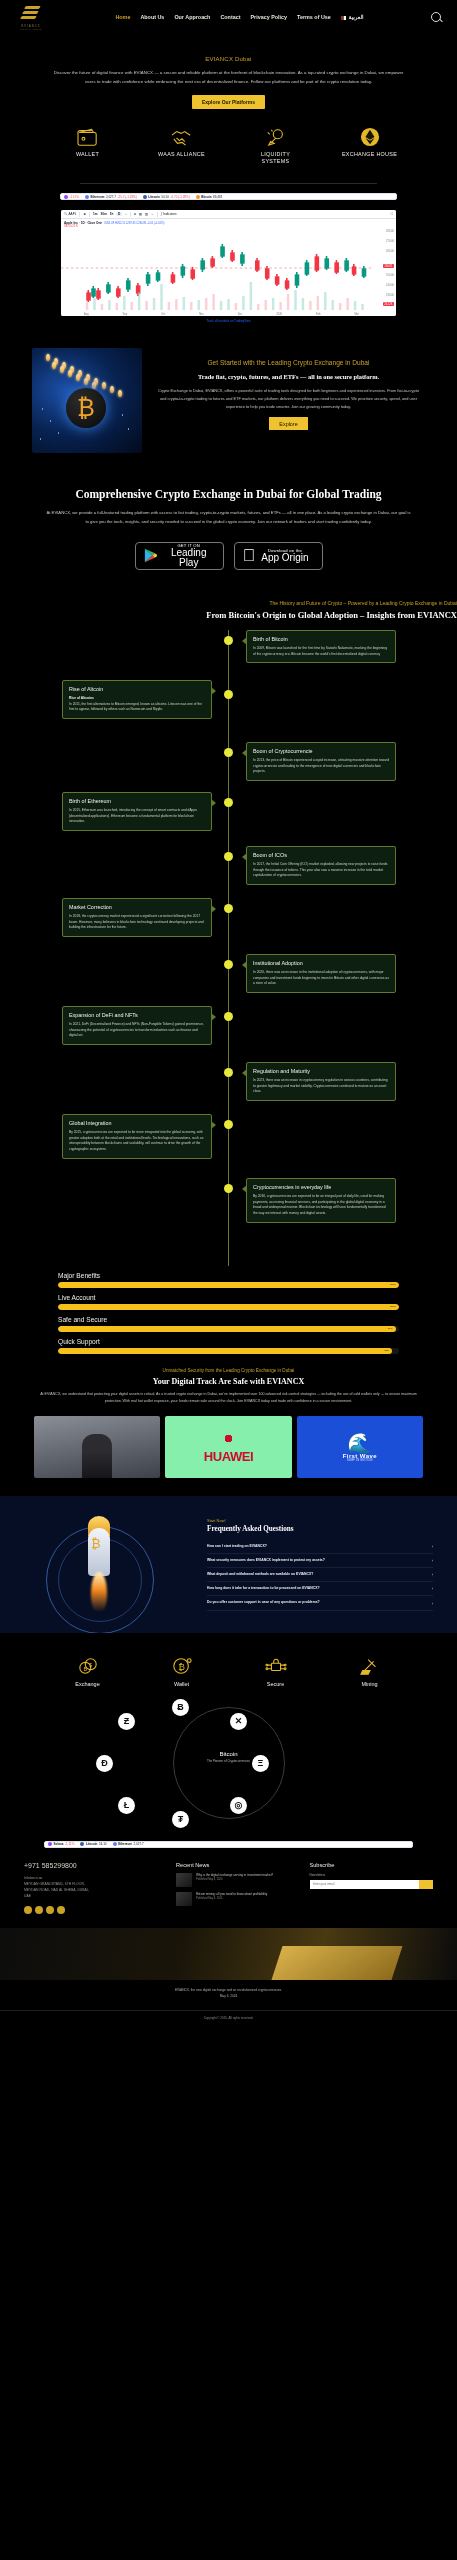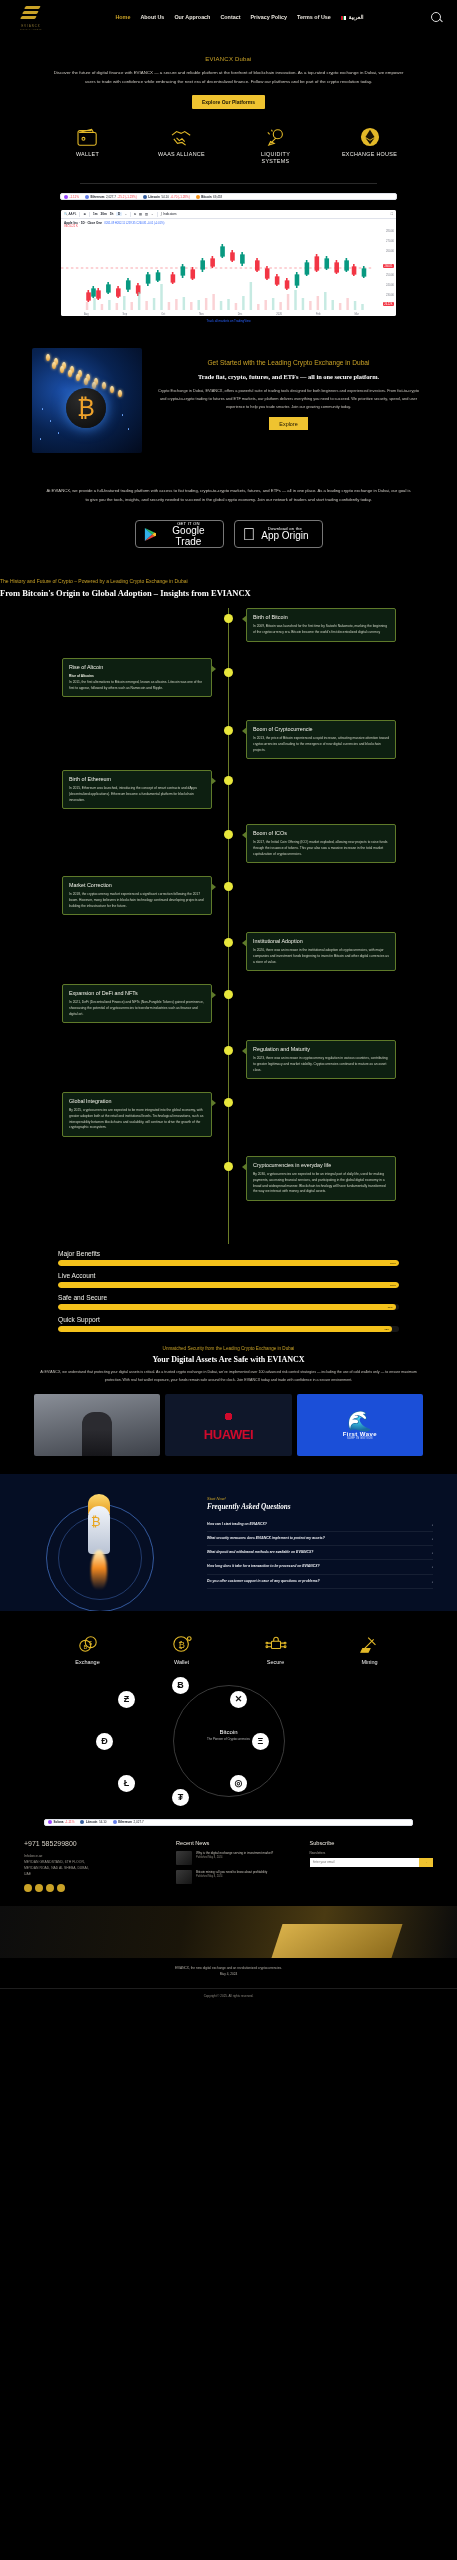--- a/index.html
+++ b/index.html
@@ -94,21 +94,21 @@
   .comp p { font-size:4.2px; line-height:2; color:#cfcbc4; margin-top:7px; padding:0 22px; }
 
   .stores { display:flex; justify-content:center; gap:10px; margin-top:16px; }
   .store { width:89px; height:28px; border:1px solid #777; border-radius:4px; background:#000;
            display:flex; align-items:center; gap:6px; padding:0 8px; }
   .store .s1 { font-size:4.2px; color:#fff; letter-spacing:.2px;}
   .store .s2 { font-size:10px; color:#fff; line-height:1.05; }
   .apple { font-size:17px; line-height:1; color:#fff; }
 
   
-  .tl-head { text-align:left; margin-top:30px; }
+  .tl-head { text-align:right; margin-top:30px; }
   .tl-head .e { color:#C9A227; font-size:5px; }
   .tl-head h2 { font-family:"Liberation Serif",serif; font-size:8.5px; margin-top:4px; }
   .timeline { position:relative; margin-top:10px; padding-bottom:14px; }
   .tl-line { position:absolute; left:228px; top:0; bottom:0; width:1px; background:#6b7d27; }
   .tl-item { position:relative; min-height:40px; margin-bottom:2px; }
   .tl-dot { position:absolute; left:224px; width:9px; height:9px; border-radius:50%; background:#E8E73C; }
   .tl-card { position:absolute; width:150px; background:#0d1f11; border:1px solid #5f7a2a; border-radius:2px; padding:5px 6px; }
   .tl-card.right { left:246px; }
   .tl-card.left  { left:62px; }
   .tl-card h4 { font-size:5.4px; font-weight:normal; color:#f2f2ea; margin-bottom:4px; }
@@ -125,21 +125,21 @@
   .bar-fill { height:100%; border-radius:3px; background:#F4C21B; display:flex; align-items:center; justify-content:flex-end; padding-right:3px; }
   .bar-fill span { font-size:2.4px; color:#5e4a00; font-weight:bold; }
 
   
   .sec { text-align:center; margin-top:14px; padding:0 26px; }
   .sec .e { color:#C9A227; font-size:4.6px; }
   .sec h2 { font-family:"Liberation Serif",serif; font-size:8px; margin-top:4px; }
   .sec p { font-size:3.6px; line-height:2.1; color:#c9c5be; margin-top:5px; padding:0 10px; }
 
   .partners { display:flex; justify-content:center; gap:5px; margin-top:10px; padding:0 34px; }
-  .pcard { flex:1; height:62px; background:#0f172a; border-radius:2px; display:flex; align-items:center; justify-content:center; overflow:hidden; position:relative; }
+  .pcard { flex:1; height:62px; background:#86efac; border-radius:2px; display:flex; align-items:center; justify-content:center; overflow:hidden; position:relative; }
   .pcard.p1 { background:linear-gradient(170deg,#8a8f98,#3d4149); }
   .pcard .hw { color:#cf0a2c; font-size:13px; font-weight:bold; letter-spacing:-.4px; }
   .pcard .hwwrap { text-align:center; }
   .pcard .hwf { width:17px;height:17px; margin:0 auto 2px; background:
       radial-gradient(circle at 50% 50%, #cf0a2c 0 30%, transparent 31%); position:relative;}
   .pcard.p3 { background:#1b4fd8; }
   .pcard .fw { text-align:center; color:#fff; }
   .pcard .fw .wave { font-size:20px; line-height:1; }
   .pcard .fw .t1 { font-size:6px; font-weight:bold; letter-spacing:.4px; }
   .pcard .fw .t2 { font-size:2.6px; letter-spacing:.3px; opacity:.9; }
@@ -148,21 +148,21 @@
 
   
   .faq { background:#050e24; padding:18px 24px 22px; margin-top:18px; display:flex; gap:8px; position:relative; overflow:hidden;}
   .faq-art { width:175px; position:relative; }
   .rocket { position:absolute; left:52px; top:6px; width:46px; height:95px; }
   .rocket .body { position:absolute; left:12px; top:8px; width:22px; height:48px; border-radius:11px 11px 4px 4px; background:linear-gradient(180deg,#f2f5fa,#b9c3d4); }
   .rocket .nose { position:absolute; left:12px; top:-4px; width:22px; height:20px; border-radius:50% 50% 0 0; background:linear-gradient(180deg,#ffd970,#e39b1e); }
   .rocket .btc { position:absolute; left:15px; top:16px; font-size:13px; color:#e8a521; }
   .rocket .flame { position:absolute; left:15px; top:52px; width:16px; height:40px; border-radius:50% 50% 40% 40%; background:linear-gradient(180deg,#fff3c0,#f58a1f 45%, rgba(255,120,0,0)); filter:blur(1px); }
   .ring { position:absolute; border-radius:50%; border:1.5px solid rgba(90,150,255,.55); }
-  .faq-list { flex:1; padding-top:4px;font-style:italic; }
+  .faq-list { flex:1; padding-top:4px; }
   .faq-top .e { color:#C9A227; font-size:4px; }
   .faq-top h2 { font-family:"Liberation Serif",serif; font-size:7.2px; margin:2px 0 7px; }
   .faq-row { display:flex; align-items:center; gap:4px; border-bottom:1px solid rgba(255,255,255,.07); padding:4px 0; }
   .faq-q { flex:1; font-size:3.4px; font-weight:bold; line-height:1.5; color:#f0f2f6; }
   .faq-chev { font-size:4px; color:#c9cedb; }
 
   
   .svcs { display:flex; justify-content:center; gap:42px; padding:22px 0 4px; background:#000; }
   .svc { text-align:center; width:52px; }
   .svc .ic { height:22px; display:flex; align-items:center; justify-content:center; color:#E3B928; }
@@ -489,32 +489,33 @@
   </div>
   <div class="gs-txt">
     <h3>Get Started with the Leading Crypto Exchange in Dubai</h3>
     <h4 class="serif">Trade fiat, crypto, futures, and ETFs — all in one secure platform.</h4>
     <p>Crypto Exchange in Dubai, EVIANCX, offers a powerful suite of trading tools designed for both beginners and experienced investors. From fiat-to-crypto and crypto-to-crypto trading to futures and ETF markets, our platform delivers everything you need to succeed. We prioritize security, speed, and user experience to help you trade smarter. Join our growing community today.</p>
     <button class="btn-explore">Explore</button>
   </div>
 </div>
 
 <div class="comp">
+  <h2>Comprehensive Crypto Exchange in Dubai for Global Trading</h2>
   <p>At EVIANCX, we provide a full-featured trading platform with access to fiat trading, crypto-to-crypto markets, futures, and ETFs — all in one place. As a leading crypto exchange in Dubai, our goal is to give you the tools, insights, and security needed to succeed in the global crypto economy. Join our network of traders and start trading confidently today.</p>
   <div class="stores">
     <div class="store">
       <svg width="15" height="17" viewBox="0 0 15 17">
         <path d="M1 1l8.5 7.5L1 16z" fill="#32b0e8"></path>
           <path d="M1 1l8.5 7.5 2.6-2.4z" fill="#2bbf6a"></path>
         <path d="M1 16l8.5-7.5 2.6 2.4z" fill="#ea4335"></path>
           <path d="M12.1 6.1l2.1 1.2c.9.5.9 1.9 0 2.4l-2.1 1.2L9.5 8.5z" fill="#fbc02d"></path>
       </svg>
       <div>
         <div class="s1">GET IT ON</div>
-        <div class="s2">Google Trade</div>
+        <div class="s2">Leading Play</div>
       </div>
     </div>
     <div class="store">
       <span class="apple"></span>
       <div>
         <div class="s1">Download on the</div>
         <div class="s2">App Origin</div>
       </div>
     </div>
   </div>
@@ -651,21 +652,21 @@
   <div class="bar-lb">Quick Support</div>
   <div class="bar-track">
     <div class="bar-fill" style="width:98%">
       <span>98%</span>
       </div>
   </div>
 </div>
 
 <div class="sec">
   <div class="e">Unmatched Security from the Leading Crypto Exchange in Dubai</div>
-  <h2>Your Digital Assets Are Safe with EVIANCX</h2>
+  <h2>Your Digital Track Are Safe with EVIANCX</h2>
   <p>At EVIANCX, we understand that protecting your digital assets is critical. As a trusted crypto exchange in Dubai, we've implemented over 100 advanced risk control strategies — including the use of cold wallets only — to ensure maximum protection. With real hot wallet exposure, your funds remain safe around the clock. Join EVIANCX today and trade with confidence in a secure environment.</p>
 </div>
 <div class="partners">
   <div class="pcard p1">
     <div class="head"></div>
       <div class="person"></div>
   </div>
   <div class="pcard">
     <div class="hwwrap">
       <div class="hwf"></div>

